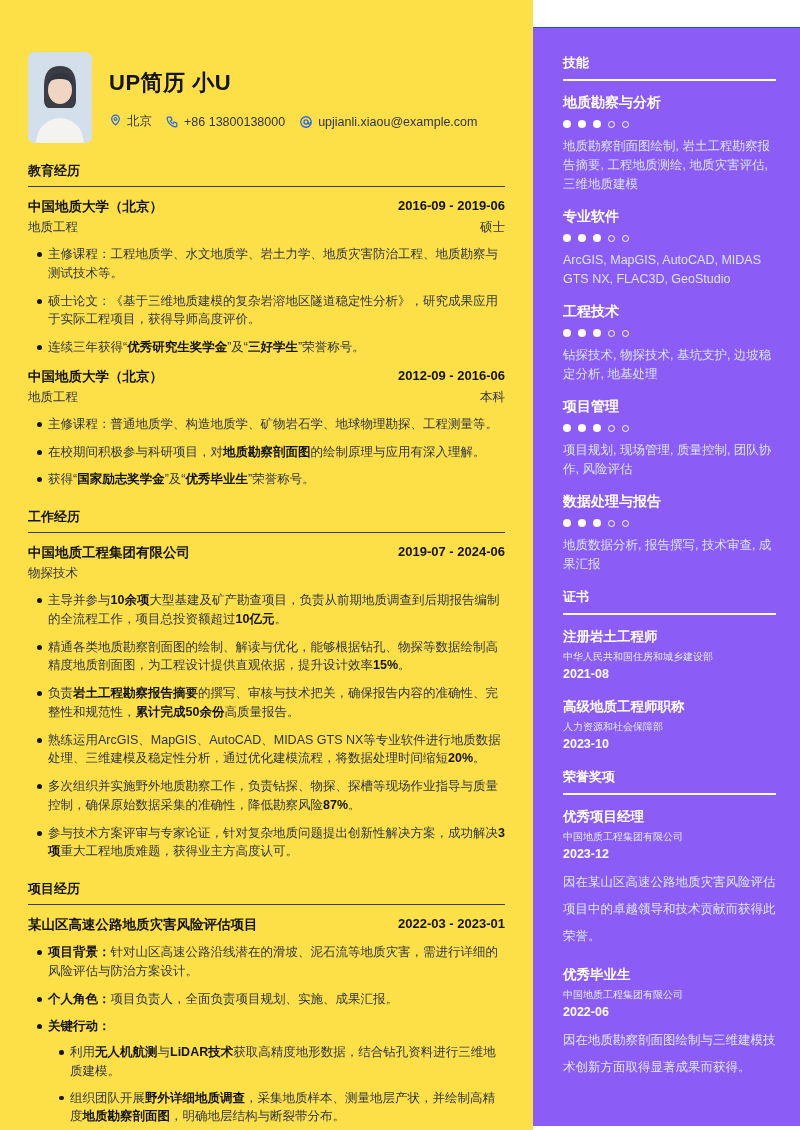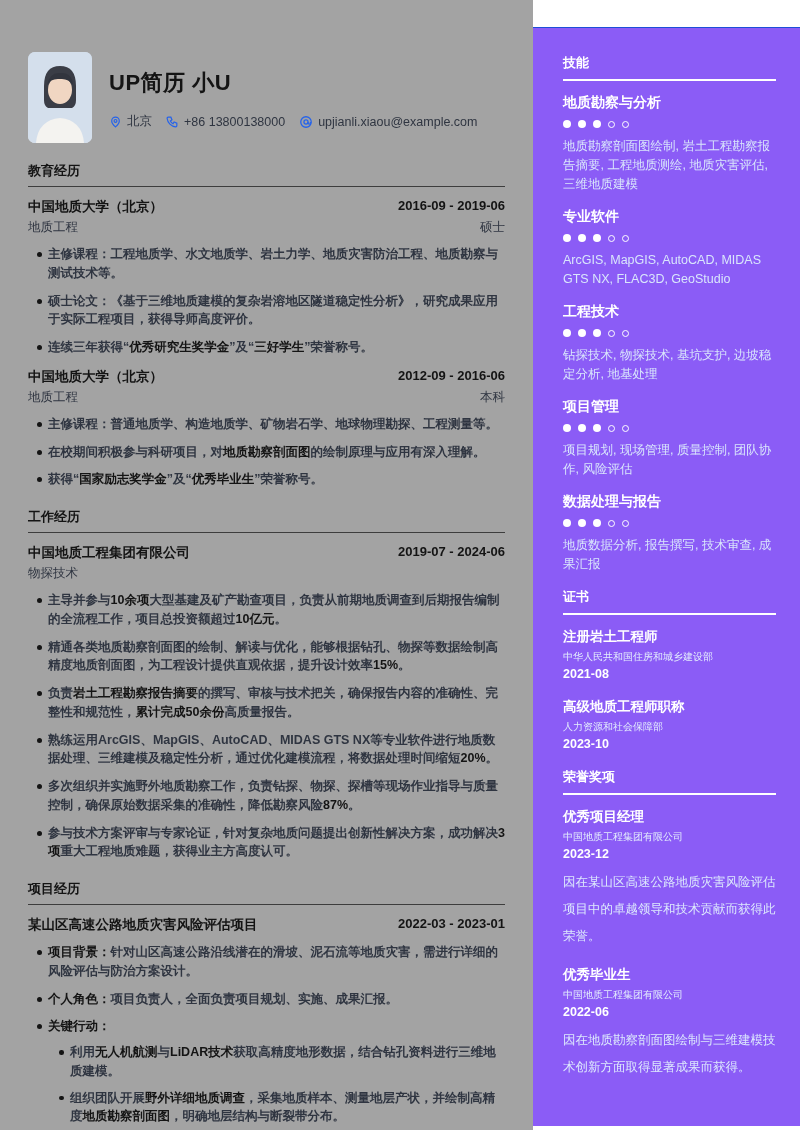--- a/index.html
+++ b/index.html
@@ -2,46 +2,46 @@
 <html><head>
 <meta charset="utf-8">
 <style>
   * { margin:0; padding:0; box-sizing:border-box; }
   html,body { width:800px; height:1130px; overflow:hidden; background:#ffffff;
     font-family:"Liberation Sans","DejaVu Sans",sans-serif; }
   body { position:relative; color:#24292f; }
 
   
   .main { position:absolute; left:0; top:0; width:533px; height:1130px;
-    padding:52px 28px 0 28px; background:#a3a3a3; overflow:hidden; }
+    padding:52px 28px 0 28px; background:#fde047; overflow:hidden; }
 
   .header { display:flex; align-items:flex-start; }
   .avatar { width:64px; height:91px; border-radius:7px; overflow:hidden; flex:none;
     background:linear-gradient(180deg,#ccd9e8,#e4ebf3); }
   .header-info { margin-left:17px; padding-top:16px; }
   .name { font-size:22px; font-weight:bold; color:#141414; letter-spacing:.5px; }
   .contact-row { display:flex; align-items:center; margin-top:15px; font-size:12.5px; color:#2f3541; }
-  .contact-item { display:flex; align-items:center; margin-right:14px; white-space:nowrap; }
+  .contact-item { display:flex; margin-right:14px; white-space:nowrap; }
   .contact-item svg { margin-right:5px; flex:none; }
 
   .section { margin-top:19px; }
   .section-title { font-size:13px; font-weight:bold; color:#141414;
     padding-bottom:6px; border-bottom:1px solid #3d3d3d; }
 
   .entry { margin-top:11px; }
   .entry-head { display:flex; justify-content:space-between; align-items:flex-start; }
   .entry-title { font-size:13.5px; font-weight:bold; color:#141414; }
   .entry-date { font-size:13px; font-weight:bold; color:#141414; white-space:nowrap; }
   .entry-sub { display:flex; justify-content:space-between; font-size:12.5px; color:#2f3541; margin-top:3px; }
 
   .bullets { margin-top:9px; }
   .bullet { display:flex; margin-bottom:9px; font-size:12.5px; line-height:1.5; color:#2f3541; }
   .bullet .marker { flex:none; width:20px; padding-left:9px; }
   .bullet .marker i { display:block; width:5px; height:5px; border-radius:50%; background:#141414; margin-top:7px; }
-  .bullet .btext { flex:1;font-weight:bold; }
+  .bullet .btext { flex:1; }
   .bullet b { color:#141414; }
   .sub-bullets { margin-top:7px; }
   .sub-bullets .bullet { margin-bottom:8px; }
   .sub-bullets .marker { width:22px; padding-left:11px; }
   .sub-bullets .marker i { width:4.5px; height:4.5px; }
 
   
   .sidebar { position:absolute; left:533px; top:27px; width:267px; height:1099px;
     background:#8b5cf6; border-top:1px solid #1d4fd7; color:#ffffff;
     padding:26px 24px 0 30px; overflow:hidden; }

